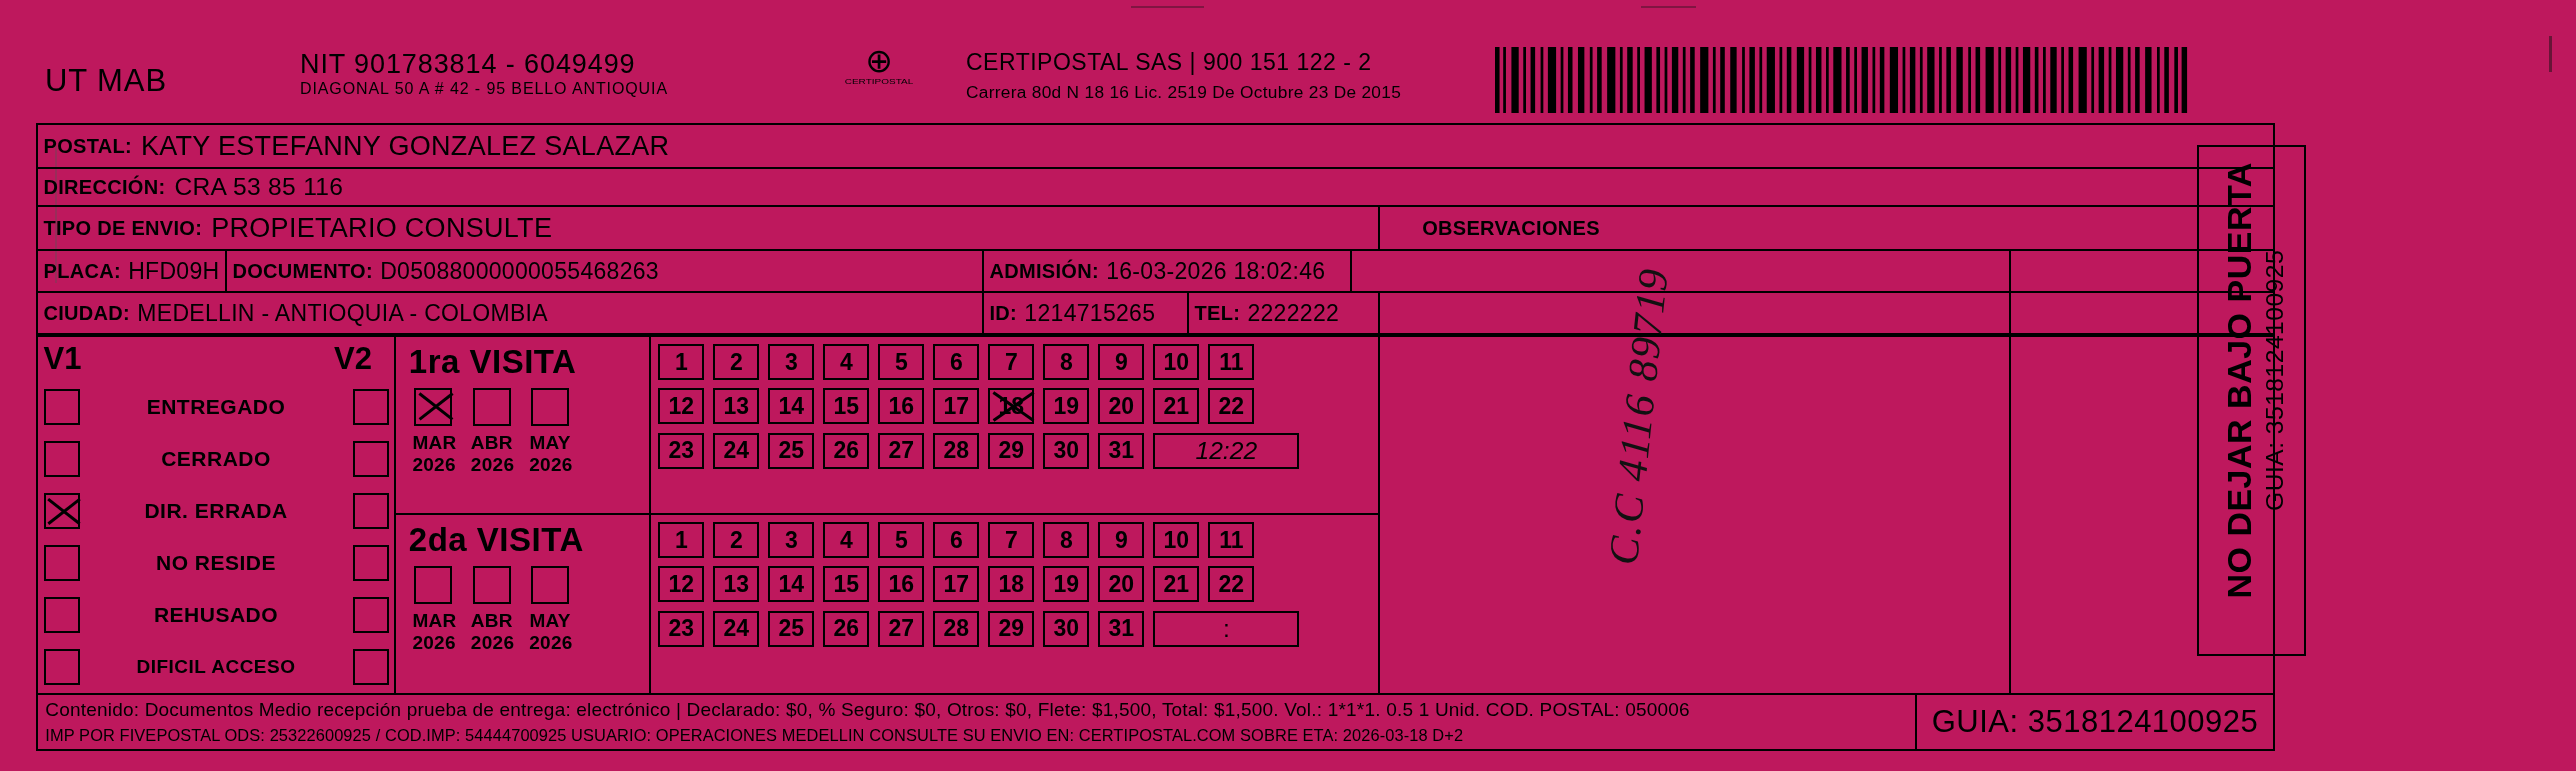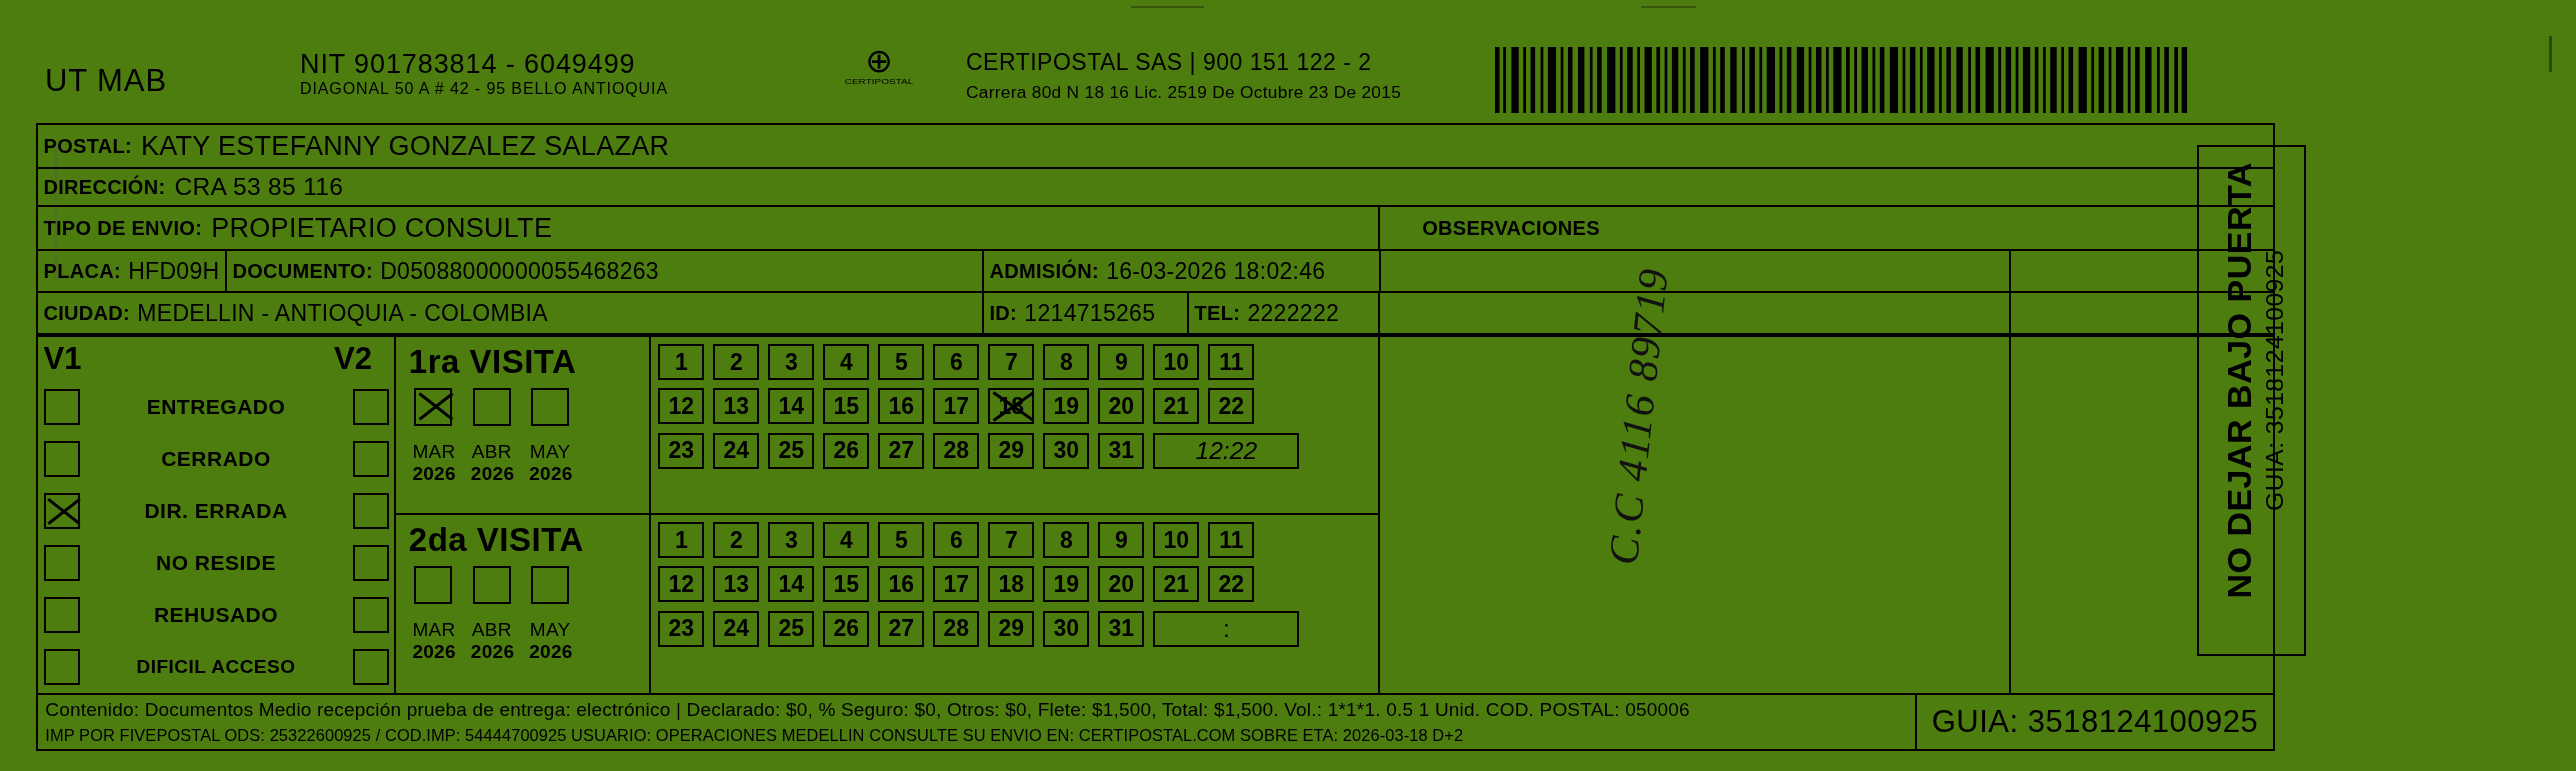--- a/index.html
+++ b/index.html
@@ -1,17 +1,17 @@
 <!DOCTYPE html>
 <html style="font-size:14.6px"><head>
 <meta charset="utf-8">
 <style>
   html,body{margin:0;padding:0;background:#ffffff;}
   body{font-family:"Liberation Sans", sans-serif;color:#000;}
-  .page{position:relative;width:2576px;height:771px;background:#4d7c0f;overflow:hidden;}
+  .page{position:relative;width:2576px;height:771px;background:#be185d;overflow:hidden;}
   .label{position:absolute;width:2426px;left:36px;top:36px;height:693px;}
 
   
   .hdr{position:relative;height:87px;}
   .hdr .ut{position:absolute;left:9px;top:27px;font-size:31px;letter-spacing:0.9px;}
   .hdr .nit{position:absolute;left:264px;top:12.8px;font-size:27px;letter-spacing:0.9px;white-space:nowrap;}
   .hdr .nit2{position:absolute;left:264px;top:44px;font-size:16px;letter-spacing:0.9px;white-space:nowrap;}
   .hdr .certlogo{position:absolute;left:802px;top:9px;width:82px;text-align:center;}
   .hdr .certlogo .mark{font-size:33px;line-height:31px;}
   .hdr .certlogo .sub{font-size:10px;letter-spacing:0px;transform:scaleY(.8);}
@@ -47,21 +47,21 @@
   .chk.x::after{transform:rotate(-38deg);}
   .stlabel{flex:1;text-align:center;font-size:21px;font-weight:bold;letter-spacing:0.5px;}
 
   .visittitle{font-size:33px;font-weight:bold;padding:5.5px 0 1.8px 12.8px;letter-spacing:0.5px;}
   .months{display:flex;gap:16.4px;padding:5.5px 0 0 16.4px;}
   .mbox{width:42px;text-align:center;}
   .mchk{width:38px;height:38px;border:2.7px solid #000;box-sizing:border-box;position:relative;margin:0 auto;}
   .mchk.x::before,.mchk.x::after{content:"";position:absolute;left:-1.8px;top:15.5px;width:42px;height:2.7px;background:#000;}
   .mchk.x::before{transform:rotate(38deg);}
   .mchk.x::after{transform:rotate(-38deg);}
-  .mname{font-size:19px;font-weight:normal;margin-top:15px;letter-spacing:0.3px;}
+  .mname{font-size:19px;font-weight:bold;margin-top:6px;letter-spacing:0.3px;}
   .myear{font-size:19px;font-weight:bold;letter-spacing:0.3px;}
 
   .visitblock{height:176px;box-sizing:border-box;}
   .visitblock.second{border-top:2.7px solid #000;}
   .dayblock{height:176px;box-sizing:border-box;padding:7.3px 5.5px 0 7.3px;}
   .dayblock.second{border-top:2.7px solid #000;}
   .dayrow{display:flex;gap:9px;margin-bottom:8.2px;}
   .d{width:46px;height:36px;border:2.7px solid #000;box-sizing:border-box;font-size:23px;font-weight:bold;display:flex;align-items:center;justify-content:center;position:relative;}
   .d.x::before,.d.x::after{content:"";position:absolute;left:-1.8px;top:14.6px;width:49px;height:2.7px;background:#000;}
   .d.x::before{transform:rotate(35deg);}
@@ -214,21 +214,21 @@
 
       <div class="row r4">
         <div class="cell" style="width:187px;">
           <span class="k">PLACA:</span>
           <span class="vs">HFD09H</span>
         </div>
         <div class="cell bl" style="width:757px;">
           <span class="k">DOCUMENTO:</span>
           <span class="vs">D05088000000055468263</span>
         </div>
-        <div class="cell bl" style="width:397px;">
+        <div class="cell bl" style="width:368px;">
           <span class="k">ADMISIÓN:</span>
           <span class="vs">16-03-2026 18:02:46</span>
         </div>
         <div class="cell bl" style="flex:1;"></div>
         <div class="cell bl" style="width:264px;"></div>
       </div>
 
       <div class="row r5">
         <div class="cell" style="width:944px;">
           <span class="k">CIUDAD:</span>

